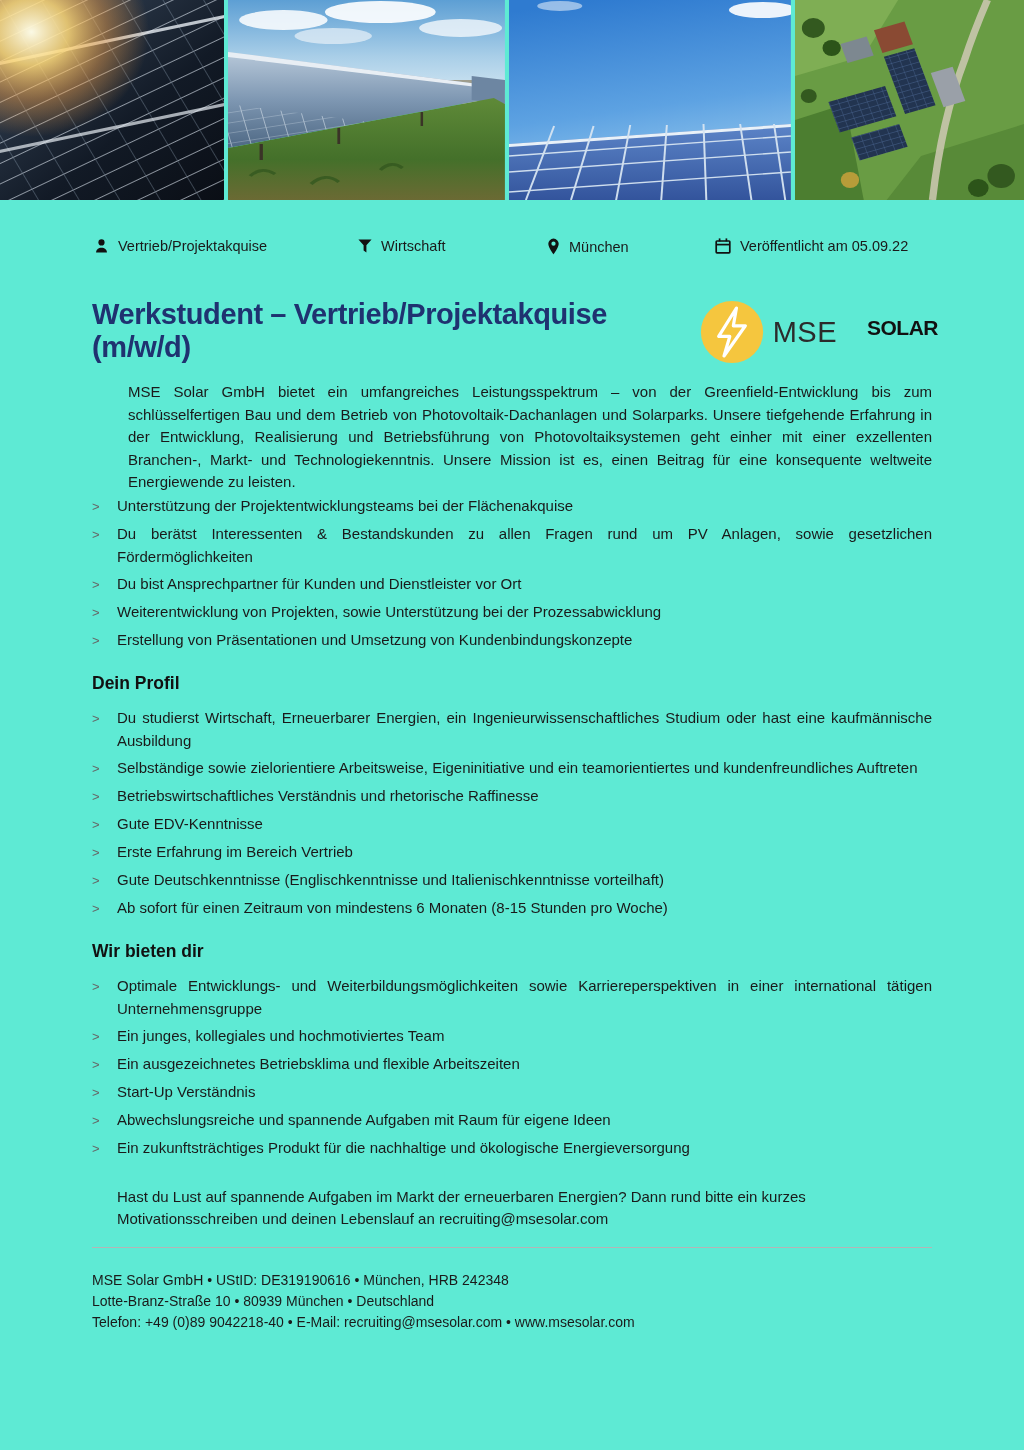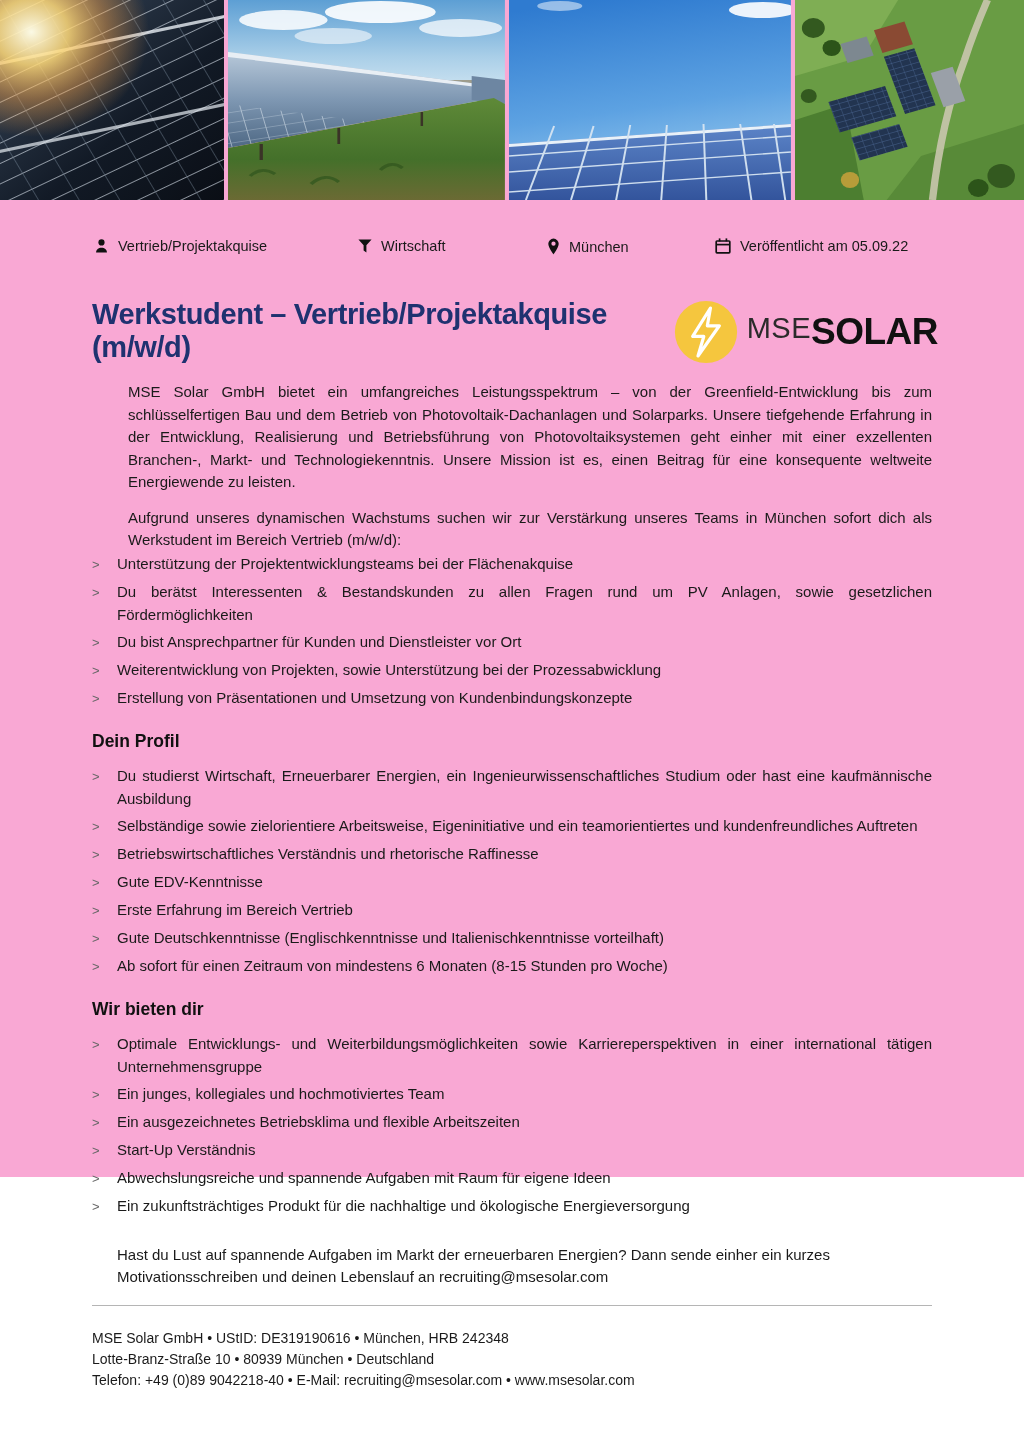--- a/index.html
+++ b/index.html
@@ -2,21 +2,21 @@
 <html lang="de"><head>
 <meta charset="utf-8">
 <style>
   * { margin:0; padding:0; box-sizing:border-box; }
   html,body { background:#fff; }
   body {
     width:1024px; height:1450px; overflow:hidden;
     font-family:"Liberation Sans", sans-serif;
     color:#1a1a1a;
   }
-  .page { width:1024px; height:1177px; background:#f9a8d4; }
+  .page { width:1024px; height:1450px; background:#5eead4; }
 
   
   .banner { display:flex; gap:4px; height:200px; width:1024px; }
   .banner svg { height:200px; display:block; }
   .b1 { width:225px; } .b2 { width:278px; } .b3 { width:283px; } .b4 { width:230px; }
 
   
   .content { padding:0 92px; }
 
   
@@ -27,21 +27,21 @@
 
   
   .title-row { display:flex; justify-content:space-between; align-items:flex-end; margin-top:28px; }
   h1 {
     font-size:29px; font-weight:700; letter-spacing:-0.4px;
     color:#1F3270; padding-top:12px;
   }
   .logo { display:flex; align-items:center; gap:9px; margin-right:-6px; }
   .logo-text { display:flex; line-height:0.98; }
   .logo-mse   { font-size:29px; font-weight:400; color:#2b2b2b; letter-spacing:0.5px; }
-  .logo-solar { font-size:37px; font-weight:800; color:#111; letter-spacing:-0.5px; }
+  .logo-solar { font-size:21px; font-weight:800; color:#111; letter-spacing:-0.5px;margin-left:30px; }
 
   
   p.body-p { font-size:15px; line-height:22.5px; text-align:justify; margin-top:17px;margin-left:36px; }
   p.body-p.second { margin-top:13px; }
 
   h2 { font-size:17.5px; font-weight:700; color:#111; margin-top:21px; margin-bottom:12px; }
 
   ul.bullets { list-style:none; }
   ul.bullets li { display:flex; gap:0; margin-bottom:4px; font-size:15px; line-height:23px; }
   .bullet-marker { flex:0 0 25px; color:#666; font-size:13px; padding-top:1px; font-weight:400; }
@@ -230,21 +230,20 @@
           <path d="M41 9 L21 41 L33.5 41 L27 63 L51 29 L37.5 29 Z" fill="#F5C63E" stroke="#ffffff" stroke-width="3.6" stroke-linejoin="round"></path>
         </svg>
         <div class="logo-text">
           <span class="logo-mse">MSE</span>
           <span class="logo-solar">SOLAR</span>
         </div>
       </div>
     </div>
 
     <p class="body-p">MSE Solar GmbH bietet ein umfangreiches Leistungsspektrum – von der Greenfield-Entwicklung bis zum schlüsselfertigen Bau und dem Betrieb von Photovoltaik-Dachanlagen und Solarparks. Unsere tiefgehende Erfahrung in der Entwicklung, Realisierung und Betriebsführung von Photovoltaiksystemen geht einher mit einer exzellenten Branchen-, Markt- und Technologiekenntnis. Unsere Mission ist es, einen Beitrag für eine konsequente weltweite Energiewende zu leisten.</p>
-    <p class="body-p second">Aufgrund unseres dynamischen Wachstums suchen wir zur Verstärkung unseres Teams in München sofort dich als Werkstudent im Bereich Vertrieb (m/w/d):</p>
 
     <ul class="bullets">
       <li>
           <span class="bullet-marker">&gt;</span>
           <span class="bullet-text">Unterstützung der Projektentwicklungsteams bei der Flächenakquise</span>
         </li>
       <li>
           <span class="bullet-marker">&gt;</span>
           <span class="bullet-text">Du berätst Interessenten &amp; Bestandskunden zu allen Fragen rund um PV Anlagen, sowie gesetzlichen Fördermöglichkeiten</span>
         </li>
@@ -315,21 +314,21 @@
       <li>
           <span class="bullet-marker">&gt;</span>
           <span class="bullet-text">Abwechslungsreiche und spannende Aufgaben mit Raum für eigene Ideen</span>
         </li>
       <li>
           <span class="bullet-marker">&gt;</span>
           <span class="bullet-text">Ein zukunftsträchtiges Produkt für die nachhaltige und ökologische Energieversorgung</span>
         </li>
     </ul>
 
-    <p class="closing">Hast du Lust auf spannende Aufgaben im Markt der erneuerbaren Energien? Dann sende einher ein kurzes Motivationsschreiben und deinen Lebenslauf an recruiting@msesolar.com</p>
+    <p class="closing">Hast du Lust auf spannende Aufgaben im Markt der erneuerbaren Energien? Dann rund bitte ein kurzes Motivationsschreiben und deinen Lebenslauf an recruiting@msesolar.com</p>
 
   </div>
 
   <footer>
     <div>MSE Solar GmbH • UStID: DE319190616 • München, HRB 242348</div>
     <div>Lotte-Branz-Straße 10 • 80939 München • Deutschland</div>
     <div>Telefon: +49 (0)89 9042218-40 • E-Mail: recruiting@msesolar.com • www.msesolar.com</div>
   </footer>
 
 </div>

